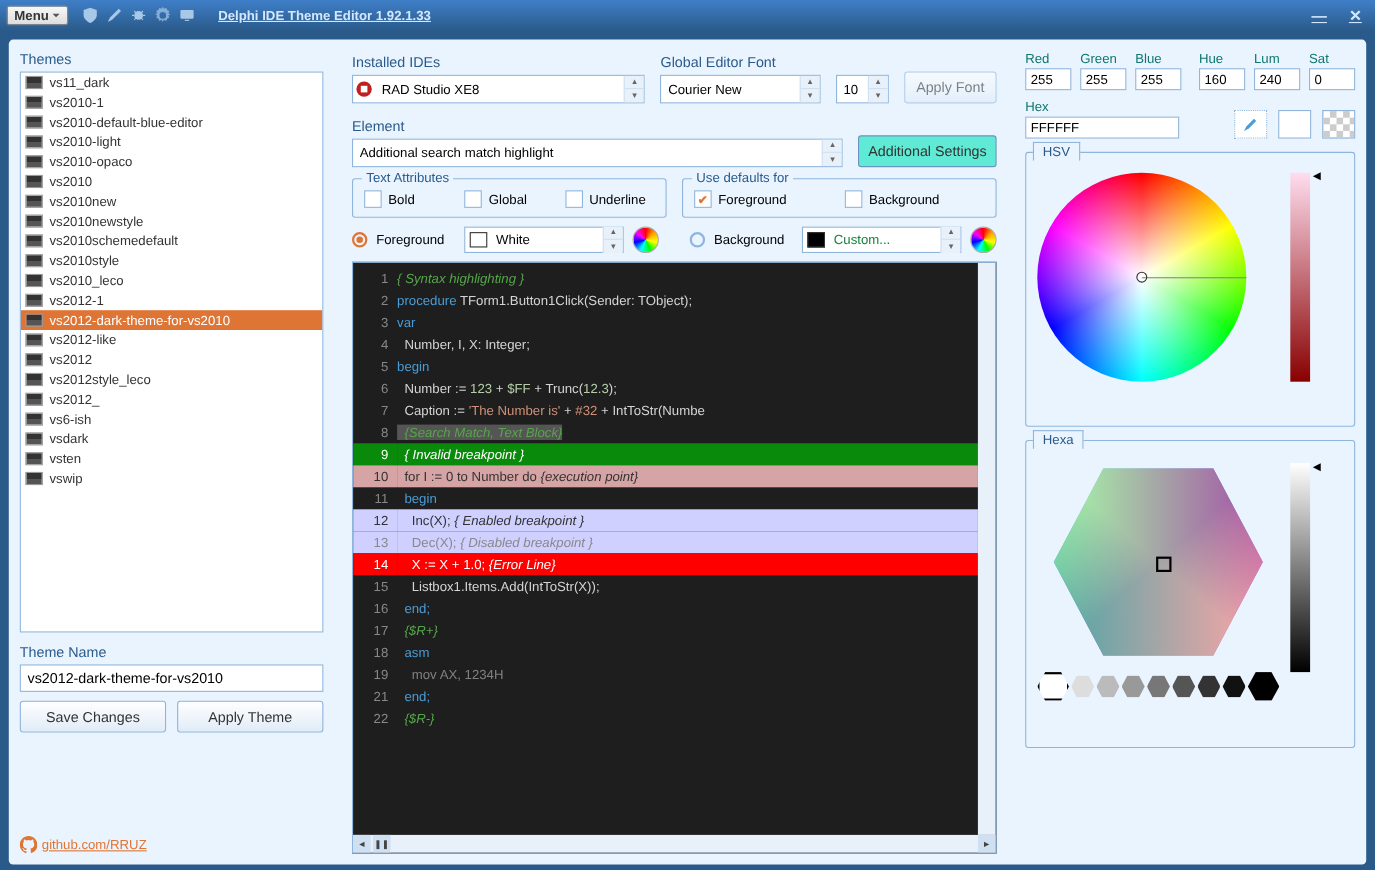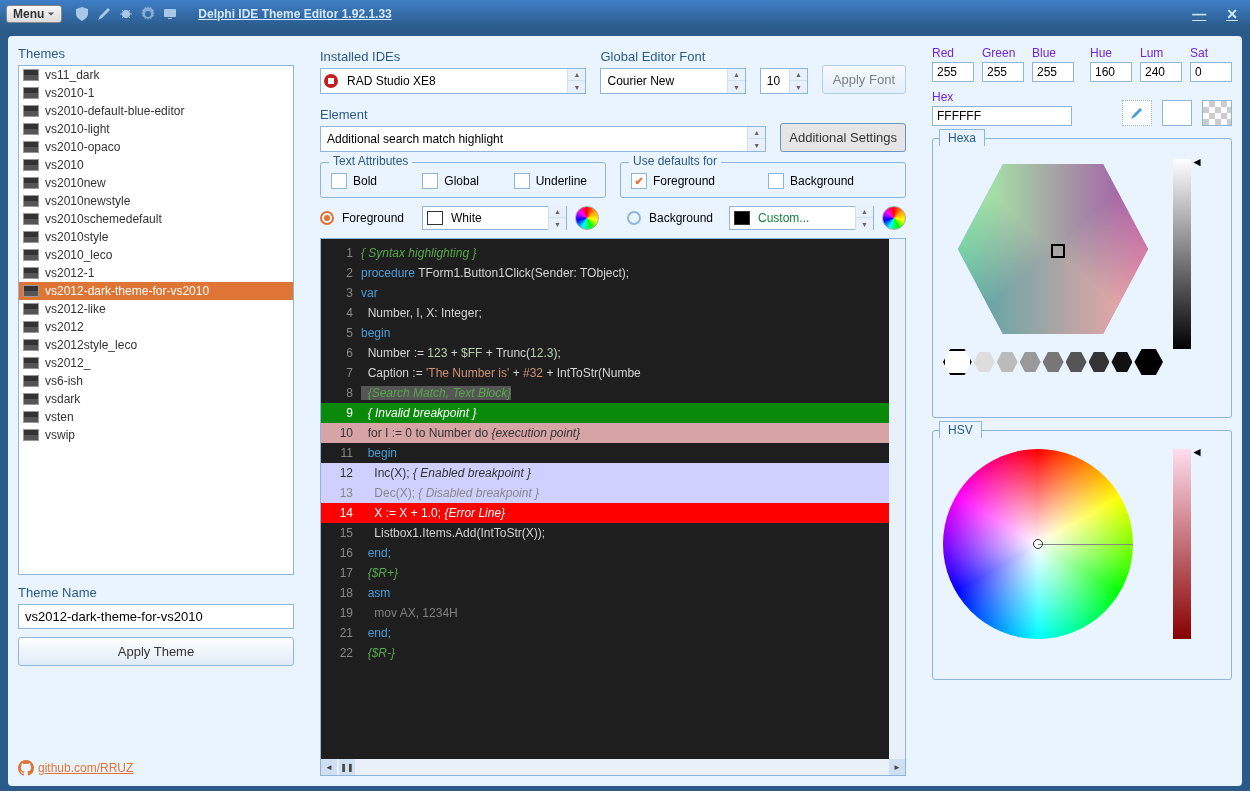--- a/index.html
+++ b/index.html
@@ -75,21 +75,21 @@
 .bg-blue span { color: #333 !important; }
 .bg-disabled { background: #cfd0ff; }
 .bg-disabled span { color: #888 !important; }
 .bg-red { background: #f00; }
 .bg-red span { color: #fff !important; }
 .c-asm { color: #808080; }
 
 .right-panel { width: 300px; display: flex; flex-direction: column; }
 .rgb-row { display: flex; gap: 8px; }
 .rgb-col { display: flex; flex-direction: column; }
-.rgb-col label { color: #6d28d9; margin-bottom: 2px; }
+.rgb-col label { color: #0f766e; margin-bottom: 2px; }
 .num-input { border: 1px solid #8fb5dc; background: #fff; width: 42px; padding: 2px 4px; }
 .hex-row { margin-top: 8px; display: flex; align-items: flex-end; gap: 10px; }
 .swatch-btn { width: 30px; height: 26px; border: 1px dotted #8fb5dc; background: #fff; display: flex; align-items: center; justify-content: center; cursor: pointer; }
 .swatch-preview { width: 30px; height: 26px; border: 1px solid #8fb5dc; background: #fff; }
 .transp { background: repeating-conic-gradient(#ccc 0 25%, #fff 0 50%) 0 0/12px 12px; }
 
 .picker-group { border: 1px solid #8fb5dc; border-radius: 3px; margin-top: 12px; padding: 10px; position: relative; display: flex; gap: 10px; }
 .picker-group .tab { position: absolute; top: -10px; left: 6px; background: #eaf4ff; border: 1px solid #8fb5dc; border-bottom: none; padding: 1px 8px; color: #2a5a8a; }
 .hex-area { width: 220px; height: 220px; position: relative; }
 .hexagon { width: 200px; height: 180px; margin: 10px auto; position: relative; }
@@ -243,20 +243,21 @@
           <span>vsten</span>
         </div>
         <div class="theme-item">
           <span class="theme-swatch"></span>
           <span>vswip</span>
         </div>
       </div>
     <div class="section-label" style="margin-top:10px">Theme Name</div>
     <input class="text-input" value="vs2012-dark-theme-for-vs2010" style="">
     <div class="btn-row">
+      <div class="btn">Save Changes</div>
       <div class="btn">Apply Theme</div>
     </div>
     <div style="flex:1"></div>
     <a class="github-link">
       <svg viewBox="0 0 16 16">
           <path d="M8 0C3.58 0 0 3.58 0 8c0 3.54 2.29 6.53 5.47 7.59.4.07.55-.17.55-.38v-1.5c-2.23.48-2.7-1.07-2.7-1.07-.36-.93-.89-1.17-.89-1.17-.73-.5.05-.49.05-.49.8.06 1.23.83 1.23.83.71 1.22 1.87.87 2.33.66.07-.52.28-.87.51-1.07-1.78-.2-3.64-.89-3.64-3.95 0-.87.31-1.59.82-2.15-.08-.2-.36-1.02.08-2.12 0 0 .67-.21 2.2.82a7.6 7.6 0 014 0c1.53-1.04 2.2-.82 2.2-.82.44 1.1.16 1.92.08 2.12.51.56.82 1.27.82 2.15 0 3.07-1.87 3.75-3.65 3.95.29.25.54.73.54 1.48v2.2c0 .21.15.46.55.38A8.01 8.01 0 0016 8c0-4.42-3.58-8-8-8z"></path>
         </svg>
       <span>github.com/RRUZ</span>
     </a>
   </div>
@@ -311,21 +312,21 @@
         <div class="combo">
           <span class="label-text">Additional search match highlight</span>
           <div class="spin">
               <div>▲</div>
               <div>▼</div>
             </div>
         </div>
       </div>
       <div class="col">
         <div class="section-label">&nbsp;</div>
-        <div class="btn" style="border:1px solid #6a95c2; background:#e5e5e5;padding:6px 8px">Additional Settings</div>
+        <div class="btn" style="border:1px solid #6a95c2; background:#5eead4;padding:6px 8px">Additional Settings</div>
       </div>
     </div>
 
     <div class="row" style="margin-top:4px; gap:14px">
       <div class="group" style="flex:1">
         <div class="group-title">Text Attributes</div>
         <div class="attrs-row">
           <div class="chk">
               <div class="chk-box"></div>
               <span>Bold</span>
@@ -450,20 +451,31 @@
       </div>
       <div class="swatch-btn">
           <svg width="16" height="16" viewBox="0 0 16 16">
             <path d="M2 14 L4 10 L11 3 L13 5 L6 12 Z" fill="#4a9cd6"></path>
           </svg>
         </div>
       <div class="swatch-preview"></div>
       <div class="swatch-preview transp"></div>
     </div>
 
+    <div class="picker-group" style="height:250px">
+      <div class="tab">HSV</div>
+      <div style="width:220px">
+        <div class="hsv-wheel">
+          <div class="hsv-line"></div>
+          <div class="hsv-cursor"></div>
+        </div>
+      </div>
+      <div class="hsv-slider"></div>
+    </div>
+
     <div class="picker-group" style="height:280px">
       <div class="tab">Hexa</div>
       <div class="hex-area">
         <div class="hexagon">
           <svg viewBox="0 0 200 180">
             <defs>
               <linearGradient id="g1" x1="0" y1="0" x2="1" y2="1">
                   <stop offset="0" stop-color="cyan"></stop>
                   <stop offset="0.5" stop-color="blue"></stop>
                   <stop offset="1" stop-color="magenta"></stop>
@@ -487,26 +499,15 @@
           <div class="shade-hex" style="background:#999"></div>
           <div class="shade-hex" style="background:#777"></div>
           <div class="shade-hex" style="background:#555"></div>
           <div class="shade-hex" style="background:#333"></div>
           <div class="shade-hex" style="background:#111"></div>
           <div class="shade-hex" style="background:#000;width:30px;height:26px"></div>
         </div>
       </div>
       <div class="slider-vert"></div>
     </div>
-
-    <div class="picker-group" style="height:250px">
-      <div class="tab">HSV</div>
-      <div style="width:220px">
-        <div class="hsv-wheel">
-          <div class="hsv-line"></div>
-          <div class="hsv-cursor"></div>
-        </div>
-      </div>
-      <div class="hsv-slider"></div>
-    </div>
   </div>
 
 </div>
 
 </body></html>

